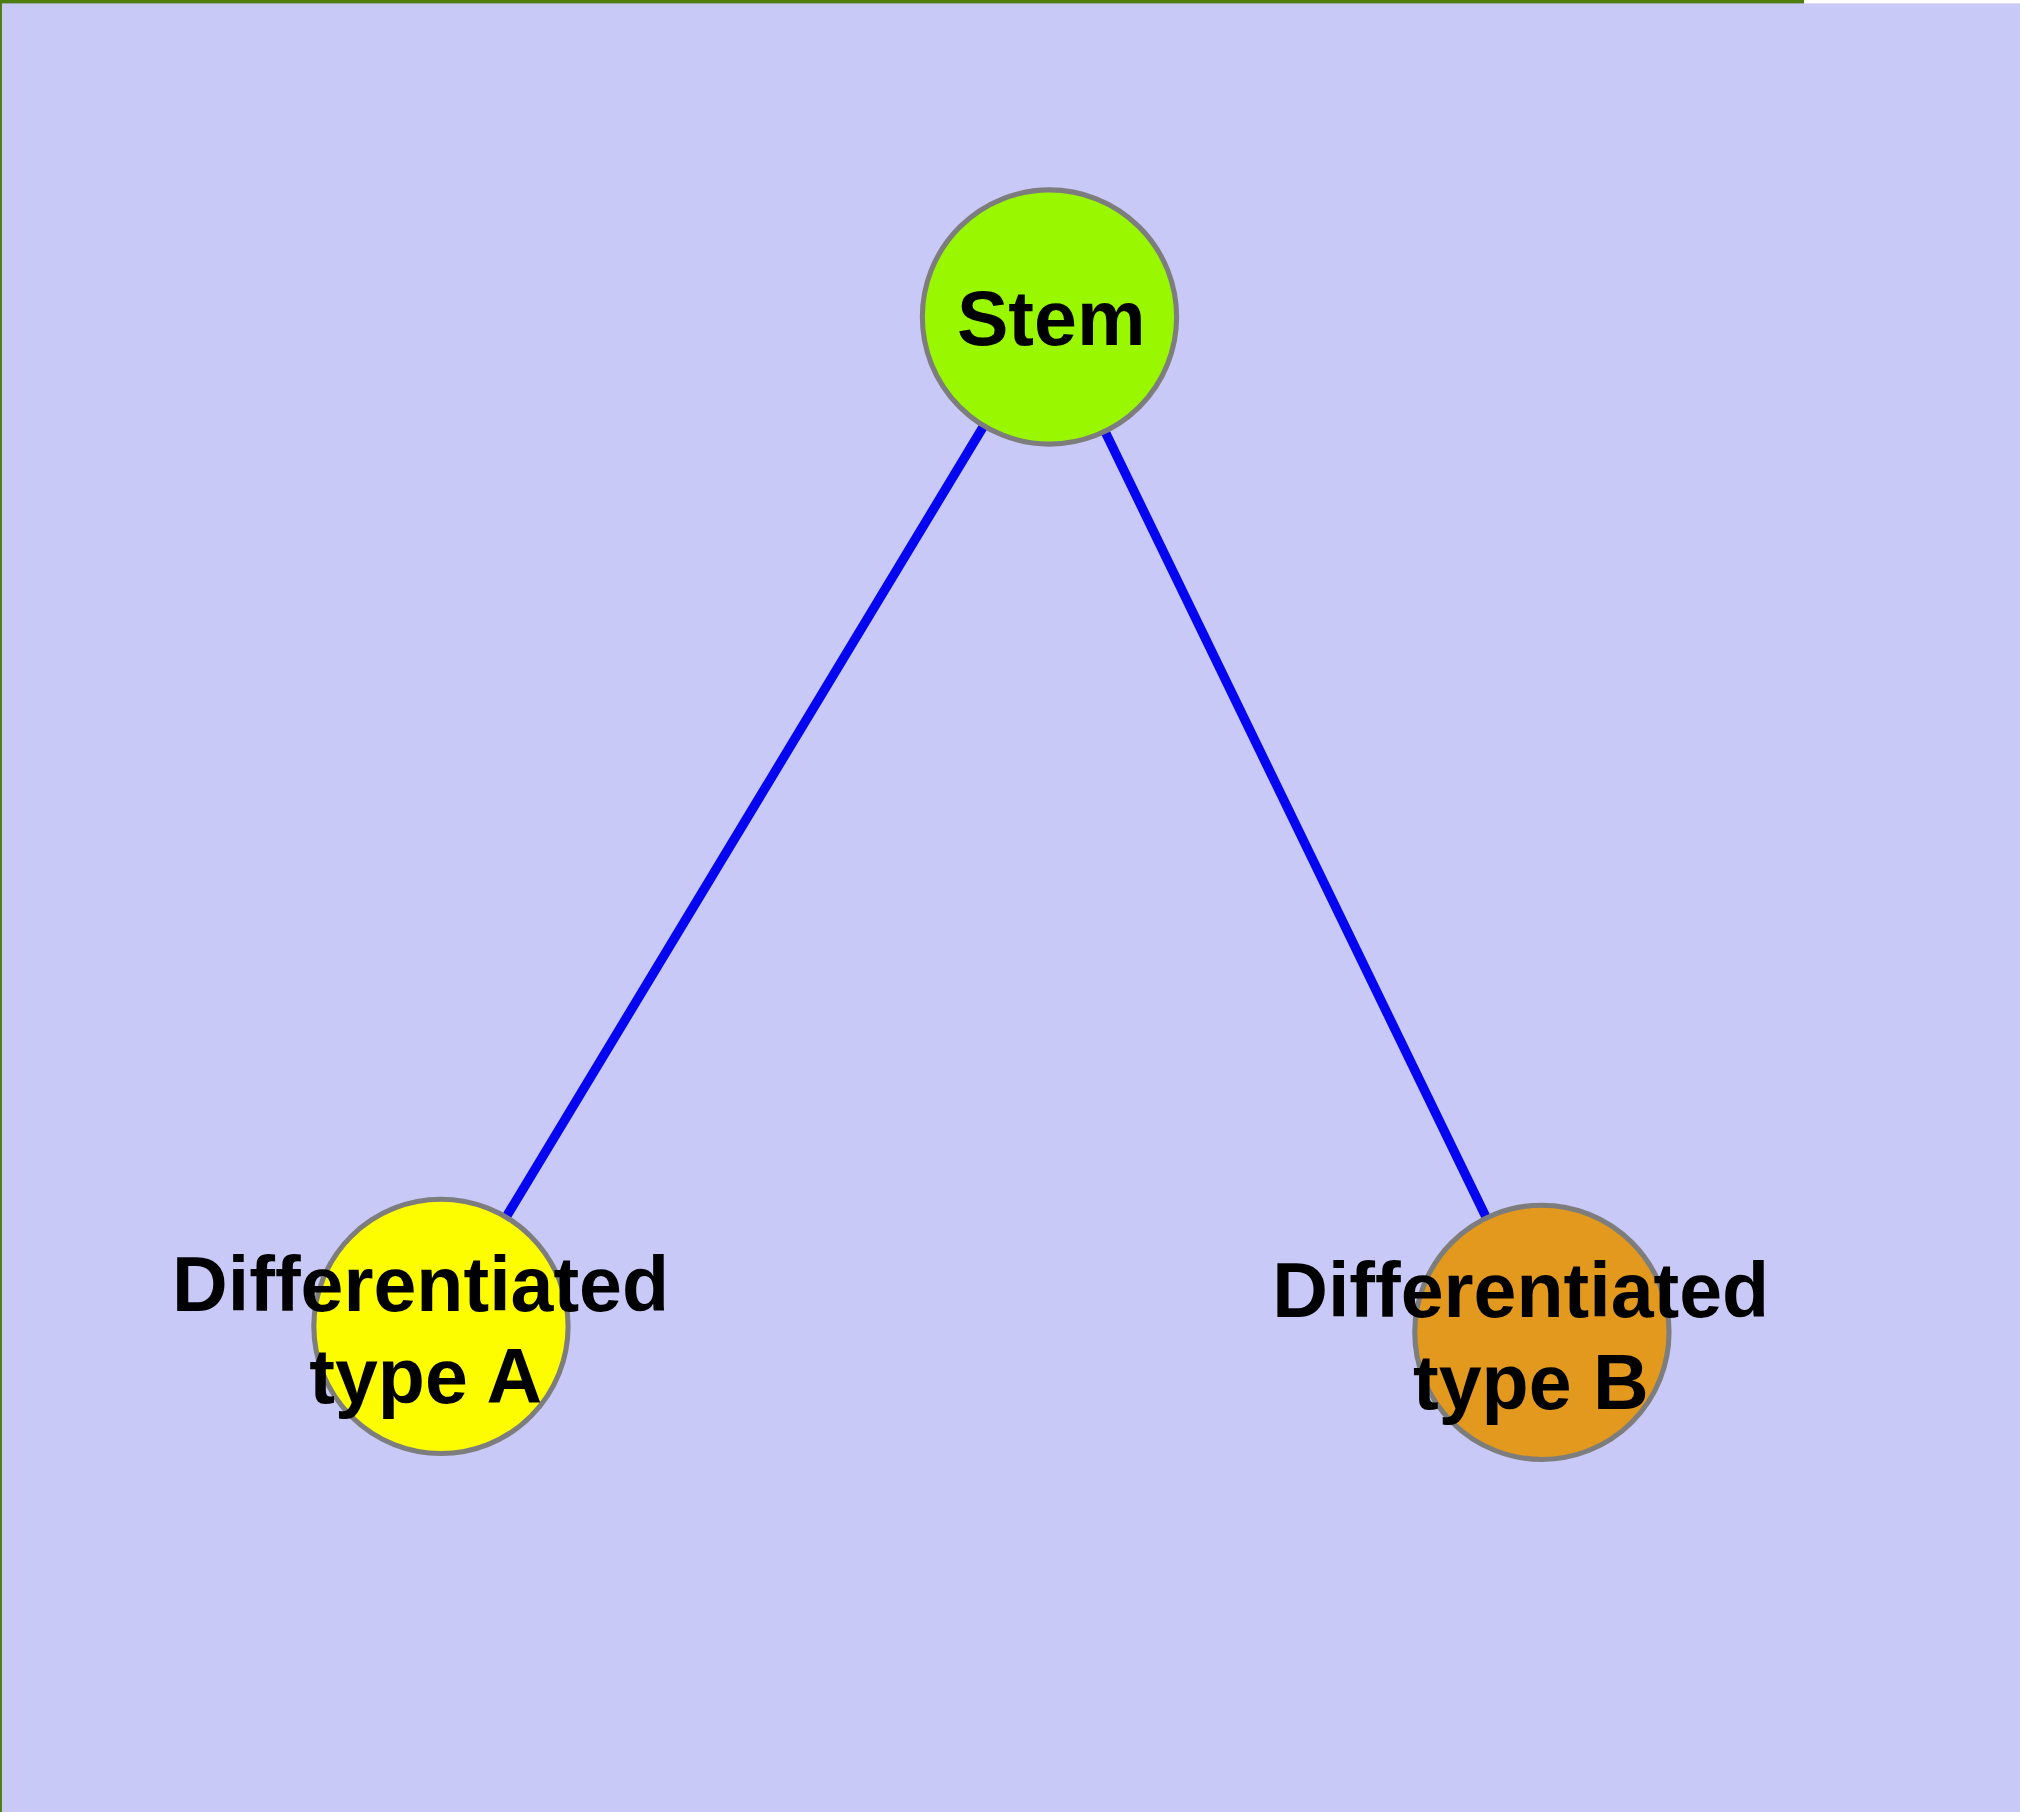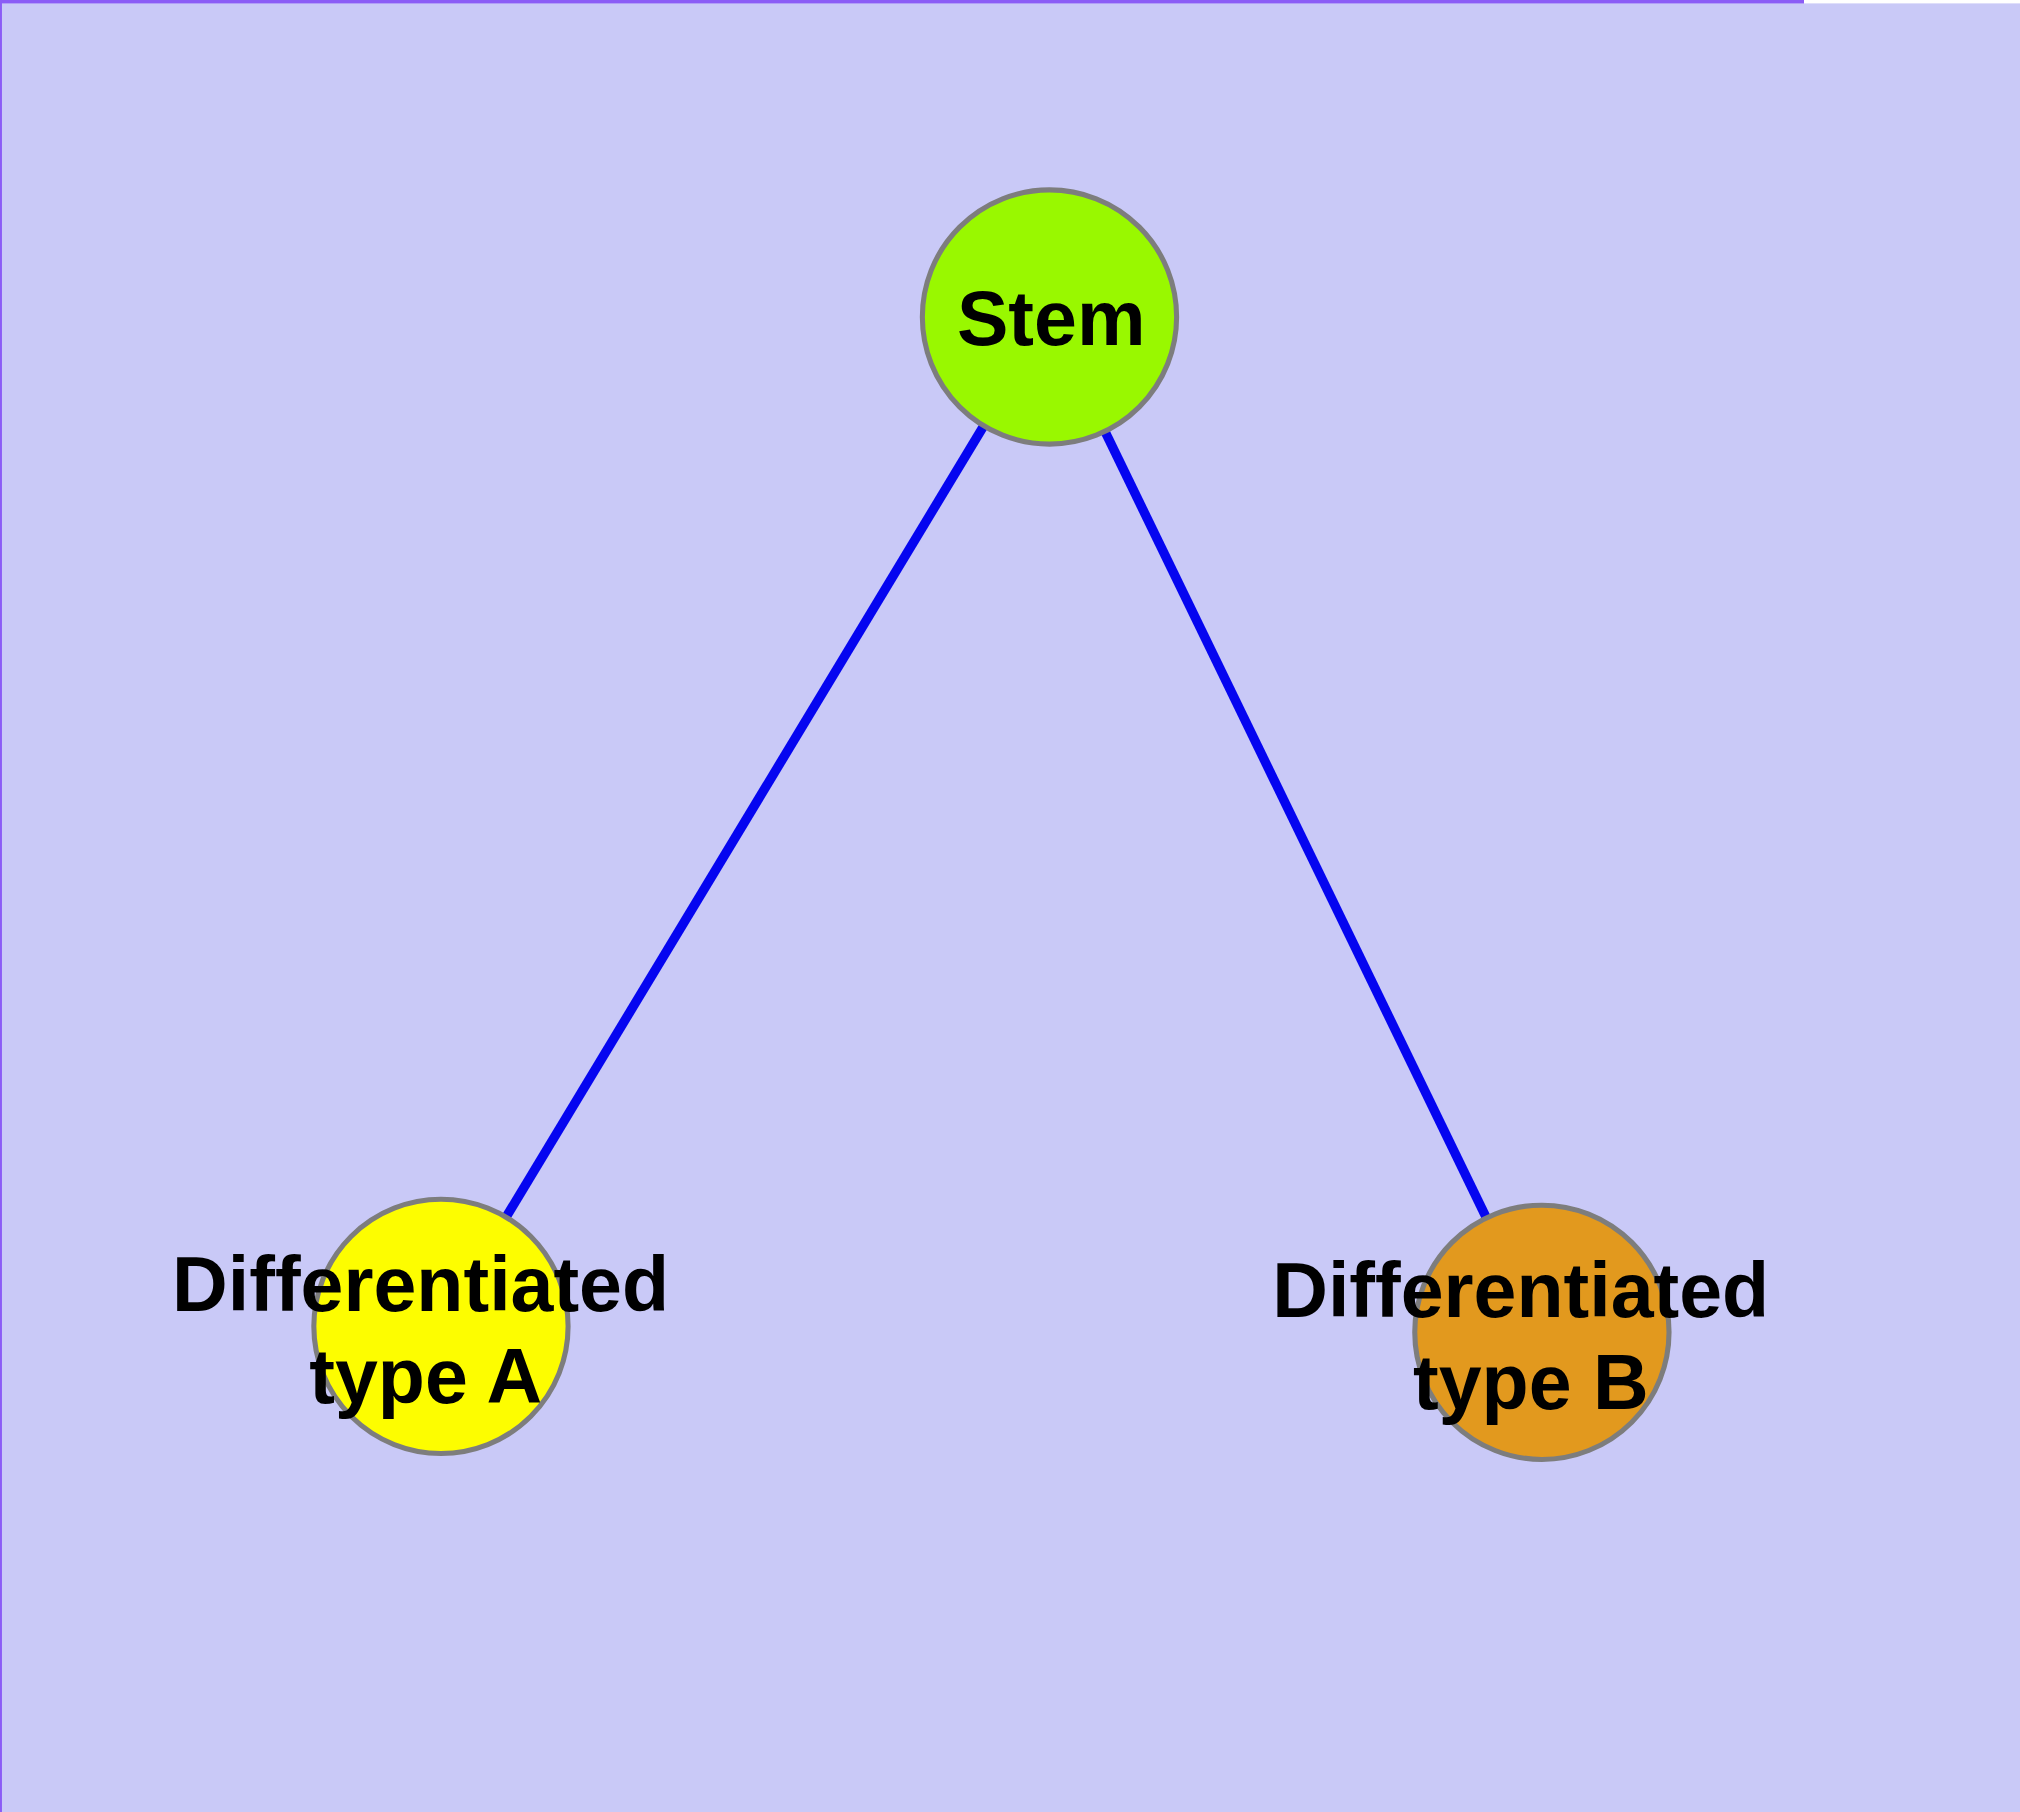--- a/index.html
+++ b/index.html
@@ -8,21 +8,21 @@
     background: #ffffff;
     width: 2021px;
     height: 1812px;
     overflow: hidden;
     font-family: "Liberation Sans", sans-serif;
   }
   .stage {
     position: relative;
     width: 1804px;
     height: 1812px;
-    background: #8b5cf6; 
+    background: #4d7c0f; 
   }
   svg.graph {
     position: absolute;
     left: 0;
     top: 0;
     display: block;
   }
   .node-label {
     font-family: "Liberation Sans", sans-serif;
     font-weight: bold;

